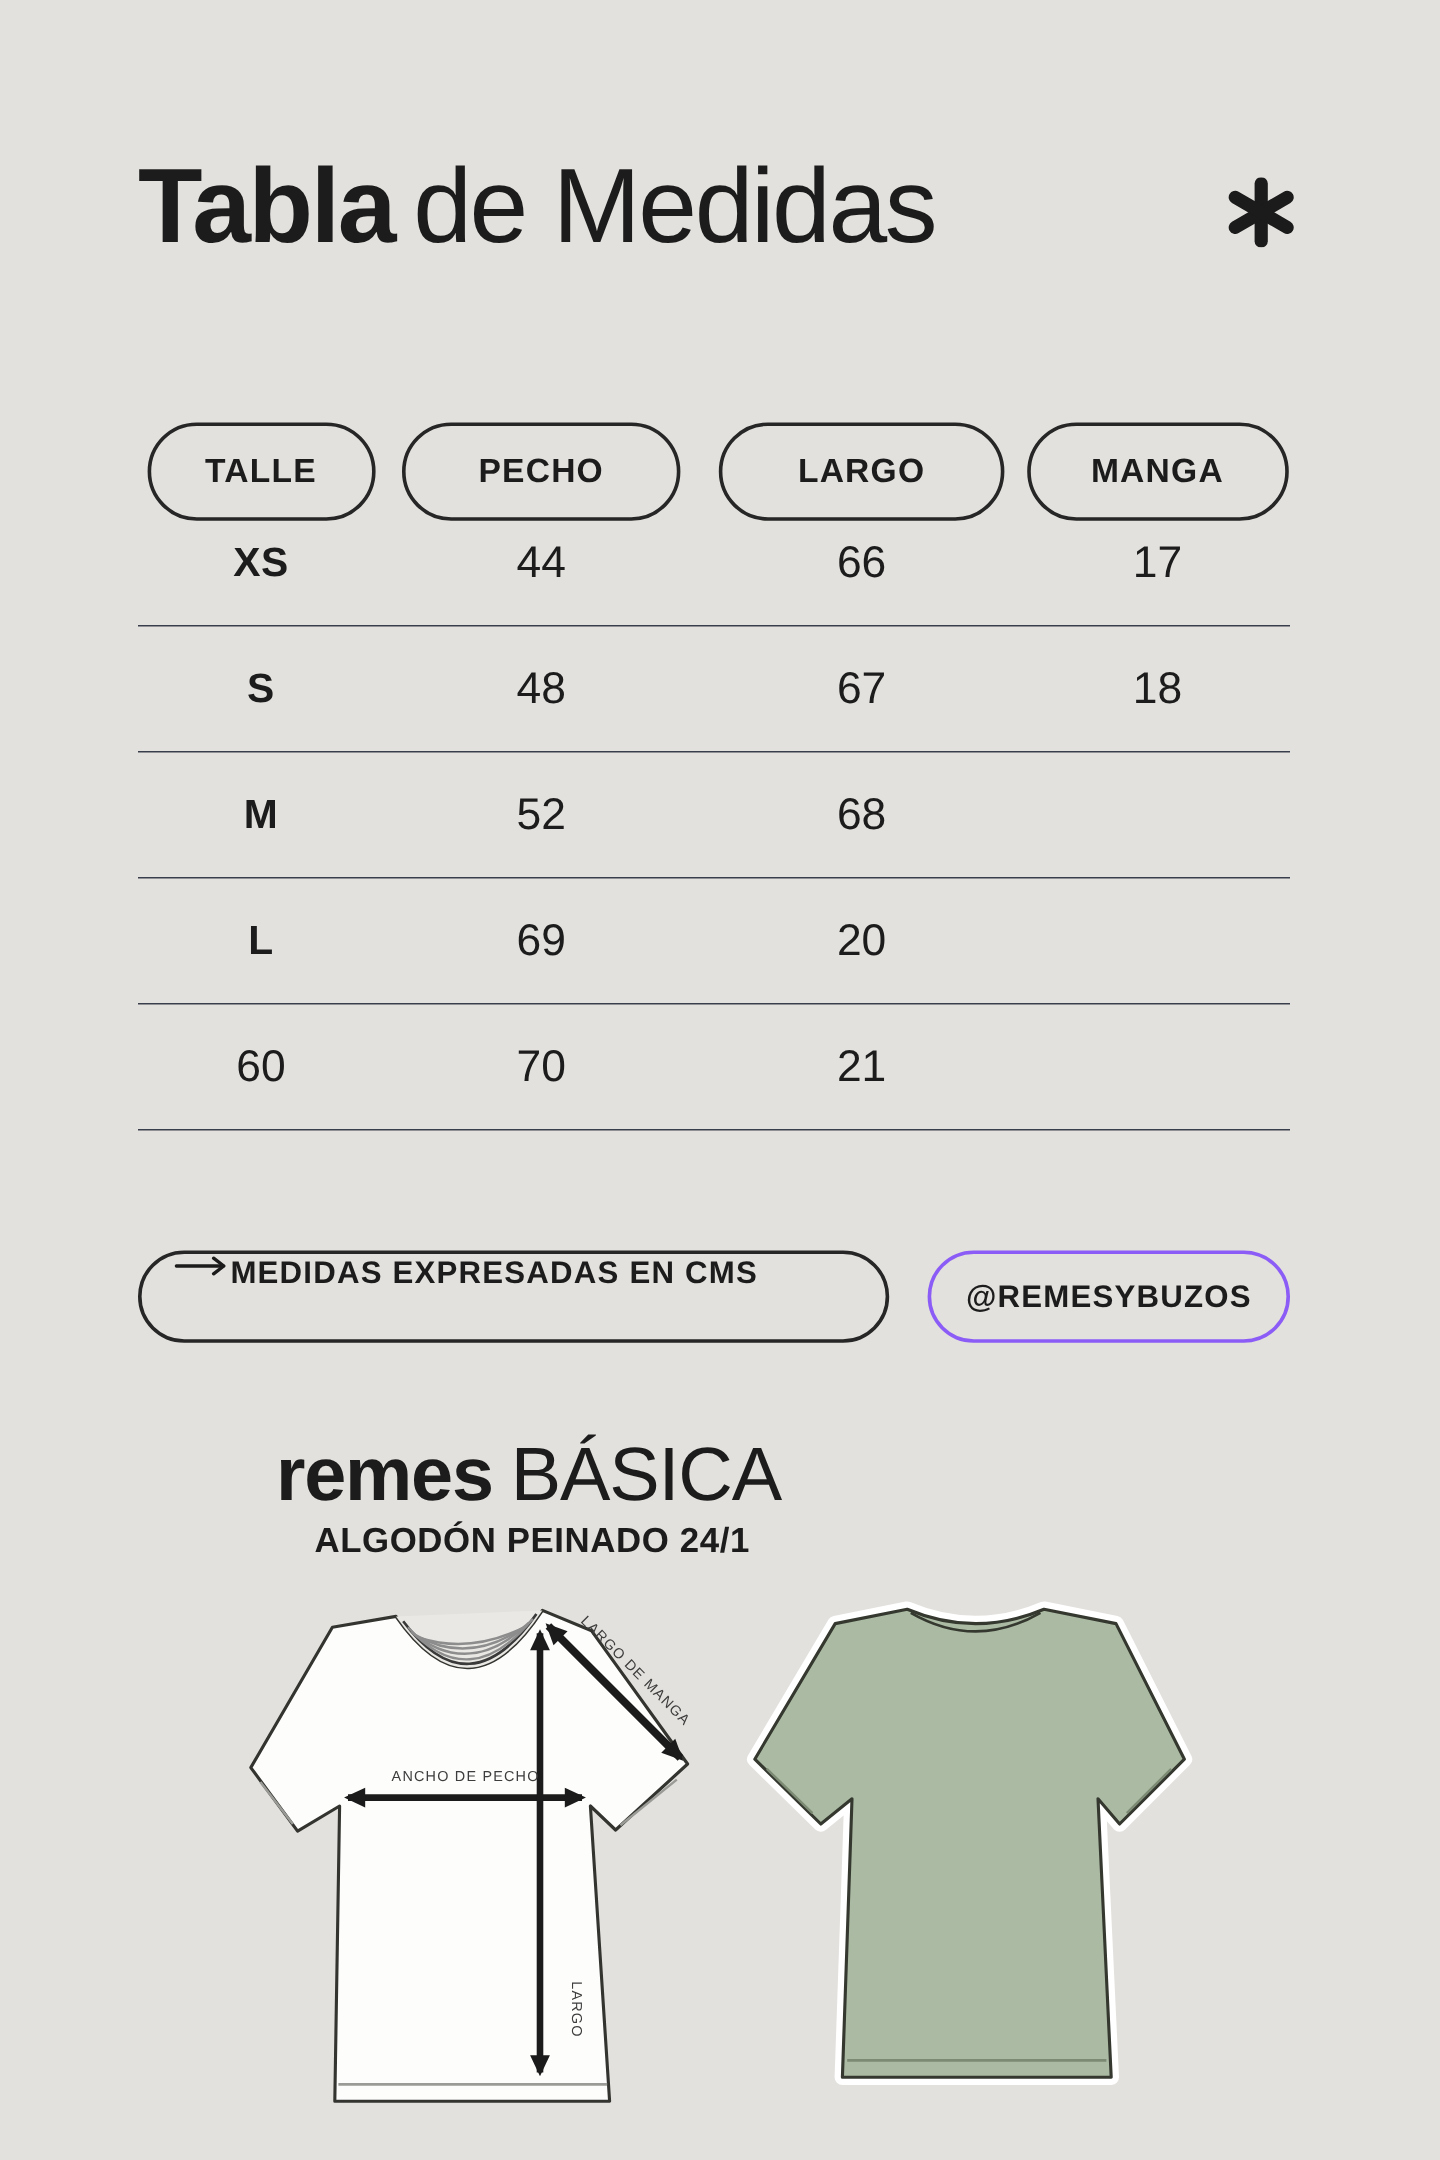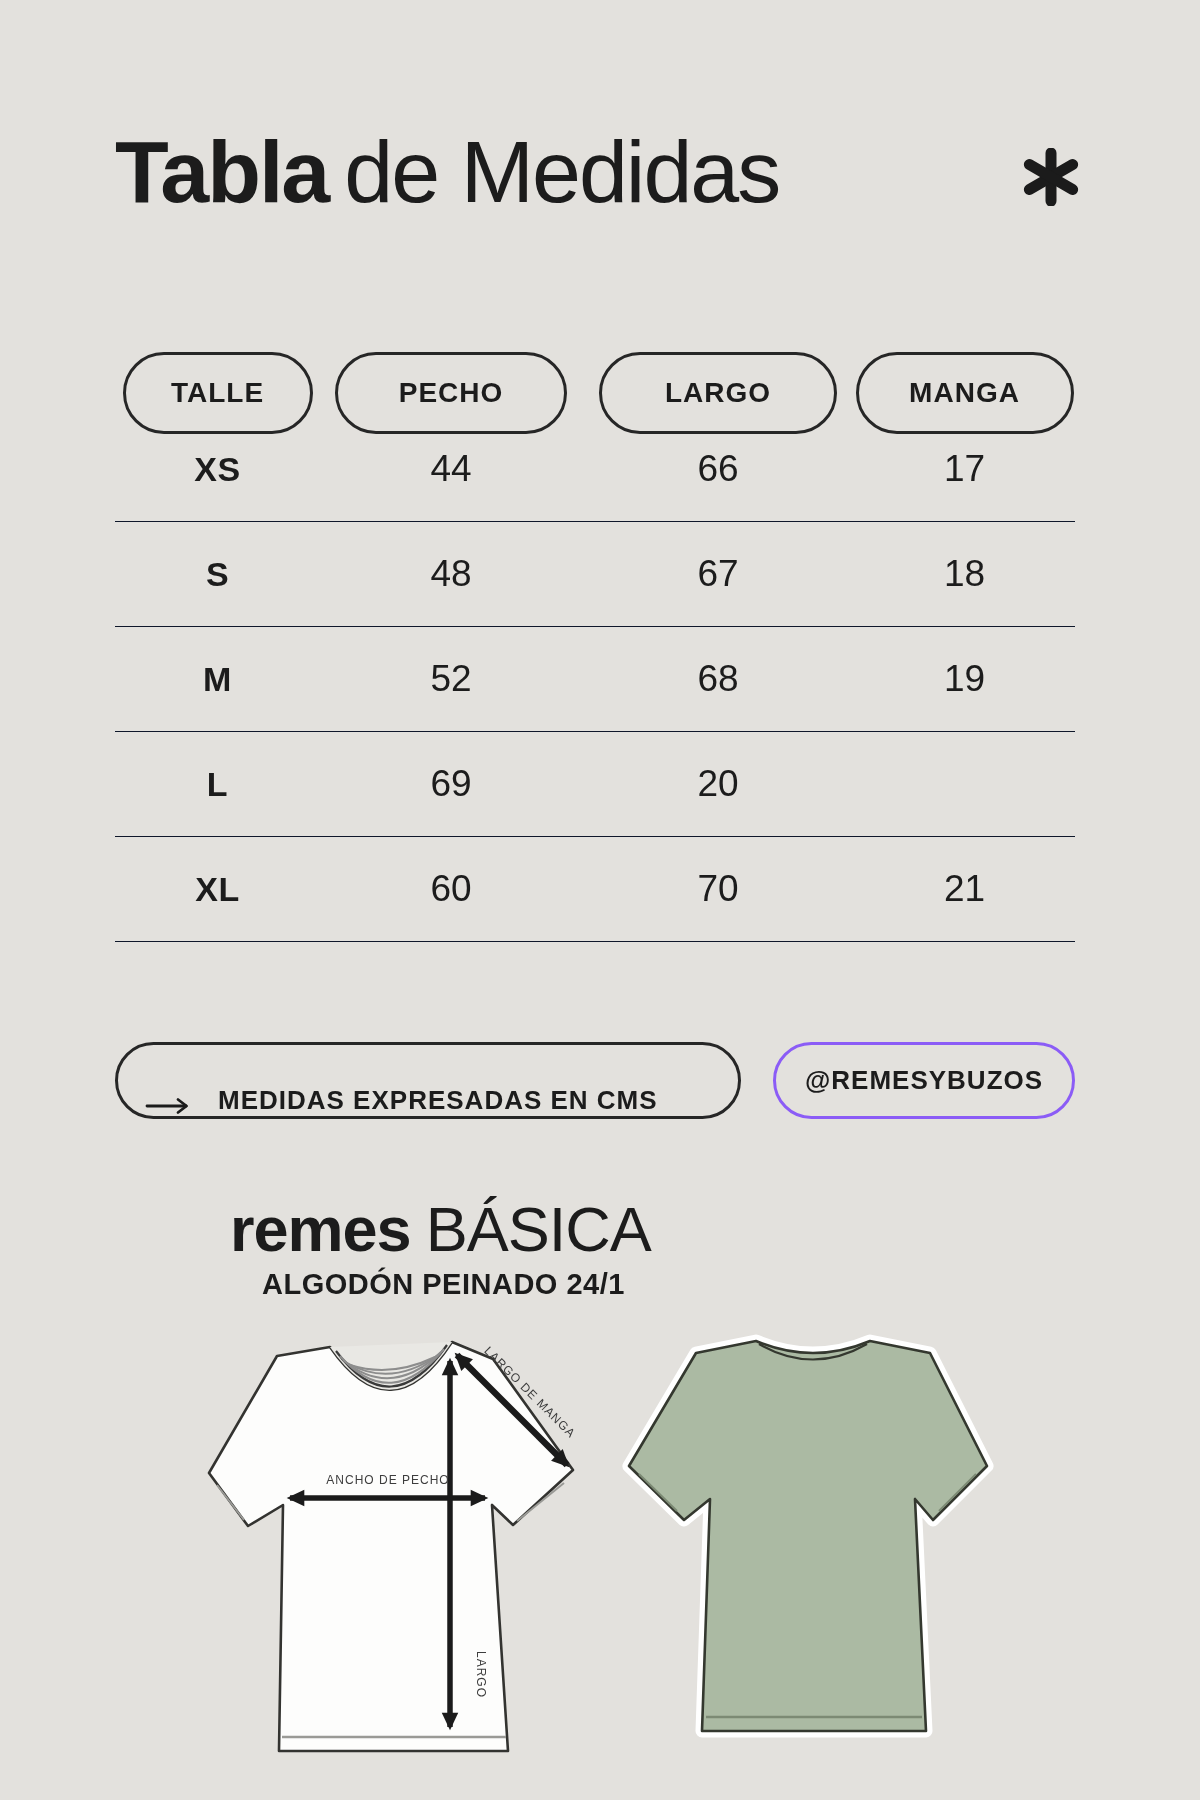--- a/index.html
+++ b/index.html
@@ -35,21 +35,21 @@
 
   .size-table { position:absolute; left:115px; top:417px; width:960px; }
   .t-row { height:105px; border-bottom:1px solid #0f172a; }
   .t-cell { display:flex; align-items:center; justify-content:center; font-size:37px; }
   .t-cell.size { font-weight:700; font-size:34px; letter-spacing:0.5px; }
 
   
   .footer-pills { position:absolute; left:115px; top:1042px; width:960px; display:flex; justify-content:space-between; }
   .note-pill {
     width:626px; height:77px; border:3px solid #262626; border-radius:40px;
-    display:flex; align-items:flex-end; padding-left:26px; gap:26px;
+    display:flex; align-items:flex-start; padding-left:26px; 
   }
   .note-pill .note-text { font-size:26px; font-weight:700; letter-spacing:1px; }
   .handle-pill {
     width:302px; height:77px; border:3px solid #8b5cf6; border-radius:40px;
     display:flex; align-items:center; justify-content:center;
     font-size:26px; font-weight:700; letter-spacing:1px;
   }
 
   
   .brand { position:absolute; left:230px; top:1198px; }
@@ -104,29 +104,27 @@
     <div class="t-row grid4">
       <div class="t-cell size">S</div>
       <div class="t-cell">48</div>
       <div class="t-cell">67</div>
       <div class="t-cell">18</div>
     </div>
     <div class="t-row grid4">
       <div class="t-cell size">M</div>
       <div class="t-cell">52</div>
       <div class="t-cell">68</div>
-      <div class="t-cell">19</div>
     </div>
     <div class="t-row grid4">
       <div class="t-cell size">L</div>
       <div class="t-cell">69</div>
       <div class="t-cell">20</div>
     </div>
     <div class="t-row grid4">
-      <div class="t-cell size">XL</div>
       <div class="t-cell">60</div>
       <div class="t-cell">70</div>
       <div class="t-cell">21</div>
     </div>
   </div>
 
   <div class="footer-pills">
     <div class="note-pill">
       <svg width="48" height="20" viewBox="0 0 48 20">
         <g stroke="#1b1b1b" stroke-width="2.8" stroke-linecap="round" fill="none">

